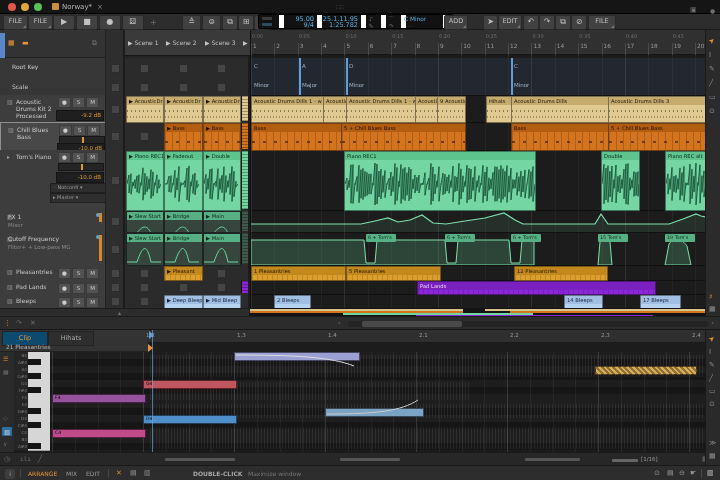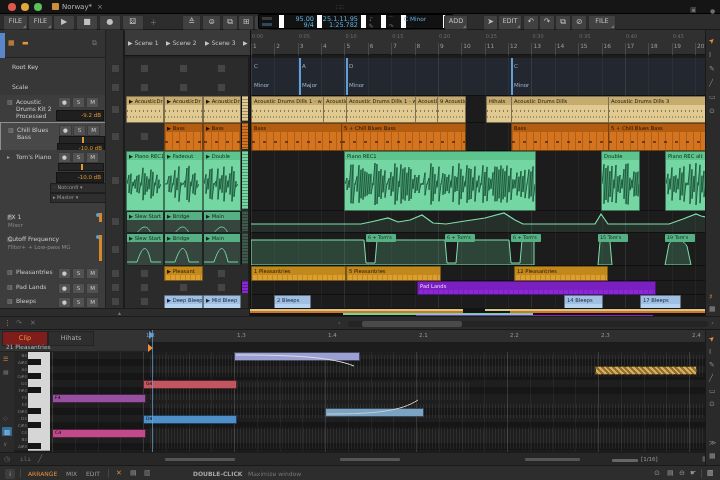--- a/index.html
+++ b/index.html
@@ -84,21 +84,21 @@
 .keymark{position:absolute;top:0;width:2px;height:100%;background:#5fa0dc;}
 .gridline{position:absolute;top:25px;width:1px;height:253px;background:rgba(255,255,255,.045);}
 .gridline.b4{background:rgba(255,255,255,.09);}
 
 #lsplit{left:0;top:308px;width:249px;height:8px;background:#2c2c2c;border-top:1px solid #1c1c1c;}
 #ovstrip{left:250px;top:308px;width:455px;height:8px;background:#141414;}
 #hsplit{left:0;top:316px;width:720px;height:14px;background:#2c2c2c;border-top:1px solid #1c1c1c;border-bottom:1px solid #181818;}
 #editor{left:0;top:330px;width:720px;height:135px;background:#1c1c1c;}
 #edlpanel{left:0;top:0;width:148px;height:22px;background:#333;border-bottom:1px solid #222;}
 .edtab{position:absolute;top:1px;height:13px;font-size:6.5px;line-height:12px;text-align:center;background:#2e2e2e;border:1px solid #232323;color:#a8a8a8;}
-.edtab.on{color:#e8933c;background:#7f1d1d;}
+.edtab.on{color:#e8933c;background:#0c4a6e;}
 #edruler{left:148px;top:0;width:557px;height:13px;background:#2f2f2f;border-bottom:1px solid #1a1a1a;}
 .edtick{position:absolute;top:2px;font-size:5.5px;color:#999;}
 #edicons{left:0;top:22px;width:14px;height:130px;background:#2b2b2b;}
 #keylabels{left:14px;top:22px;width:14px;height:98px;background:#262626;}
 #keys{left:28px;top:22px;width:22px;height:98px;background:#d6d6d6;}
 #edgrid{left:50px;top:22px;width:655px;height:100px;background:#1c1c1c;overflow:hidden;}
 .krow{position:absolute;left:0;width:100%;height:7px;}
 .krow.blk{background:#161616;}
 .krow.wht{background:#1e1e1e;}
 .klab{position:absolute;left:0;width:13px;font-size:4.2px;color:#7d7d7d;text-align:right;}

